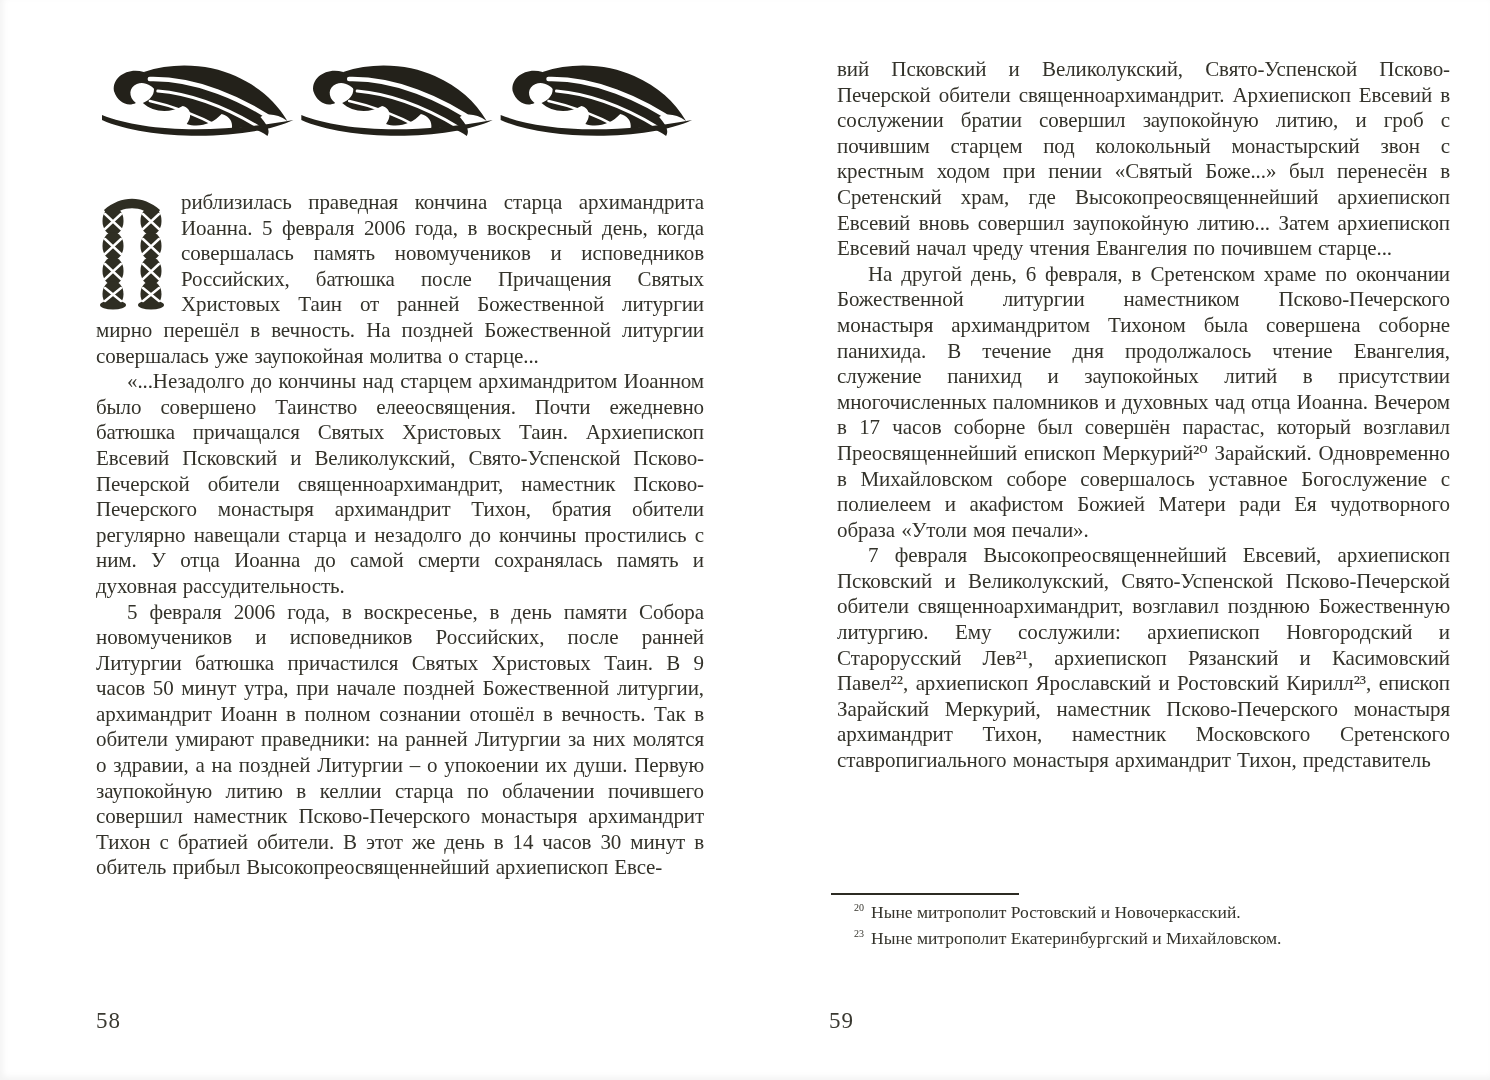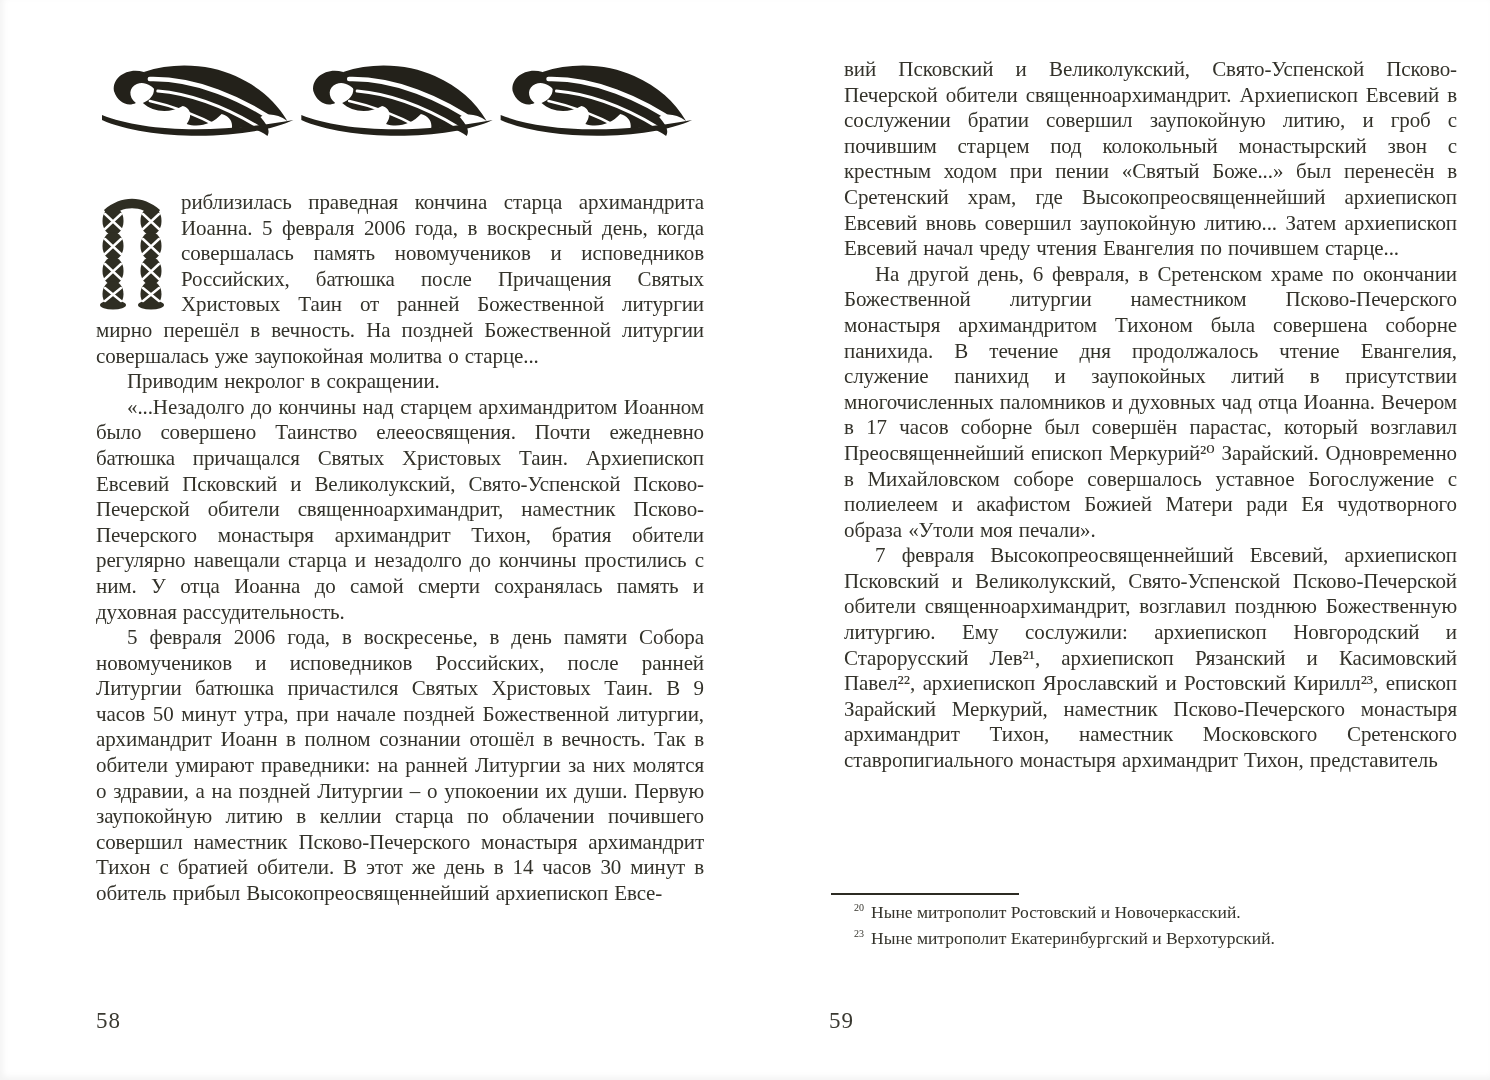--- a/index.html
+++ b/index.html
@@ -33,21 +33,21 @@
   .page-right { left: 813px; width: 613px; }
 
   .ornament {
     display: block;
     margin: 65px 0 0 4px;
     width: 598px;
     height: 72px;
   }
 
   .text-block-left  { position: absolute; left: 0; top: 190px; width: 608px; }
-  .text-block-right { position: absolute; left: 15px; top: 57px;  width: 613px; }
+  .text-block-right { position: absolute; left: 8px; top: 57px;  width: 613px; }
 
   p.para {
     margin: 0;
     text-align: justify;
     font-size: 21px;
     line-height: 25.6px;
     letter-spacing: -0.1px;
     word-spacing: 1px;
   }
   p.para.indent { text-indent: 31px; }
@@ -141,36 +141,35 @@
             <path d="M9,71 L25,86 M25,71 L9,86"></path>
             <path d="M9,95 L25,108 M25,95 L9,108"></path>
             <path d="M47,21 L63,36 M63,21 L47,36"></path>
             <path d="M47,46 L63,61 M63,46 L47,61"></path>
             <path d="M47,71 L63,86 M63,71 L47,86"></path>
             <path d="M47,95 L63,108 M63,95 L47,108"></path>
           </g>
         </svg>
       </span><span>риблизилась праведная кончина старца архимандрита Иоанна. 5 февраля 2006 года, в воскресный день, когда совершалась память новомучеников и исповедников Российских, батюшка после Причащения Святых Христовых Таин от ранней Божественной литургии мирно перешёл в вечность. На поздней Божественной литургии совершалась уже заупокойная молитва о старце...</span>
     </p>
-    <p class="para indent">Приводим некролог в сокращении.</p>
     <p class="para indent">«...Незадолго до кончины над старцем архимандритом Иоанном было совершено Таинство елееосвящения. Почти ежедневно батюшка причащался Святых Христовых Таин. Архиепископ Евсевий Псковский и Великолукский, Свято-Успенской Псково-Печерской обители священноархимандрит, наместник Псково-Печерского монастыря архимандрит Тихон, братия обители регулярно навещали старца и незадолго до кончины простились с ним. У отца Иоанна до самой смерти сохранялась память и духовная рассудительность.</p>
     <p class="para indent">5 февраля 2006 года, в воскресенье, в день памяти Собора новомучеников и исповедников Российских, после ранней Литургии батюшка причастился Святых Христовых Таин. В 9 часов 50 минут утра, при начале поздней Божественной литургии, архимандрит Иоанн в полном сознании отошёл в вечность. Так в обители умирают праведники: на ранней Литургии за них молятся о здравии, а на поздней Литургии – о упокоении их души. Первую заупокойную литию в келлии старца по облачении почившего совершил наместник Псково-Печерского монастыря архимандрит Тихон с братией обители. В этот же день в 14 часов 30 минут в обитель прибыл Высокопреосвященнейший архиепископ Евсе-</p>
   </div>
 
   <div class="page-number">58</div>
 </div>
 
 <div class="page page-right">
 
   <div class="text-block-right">
     <p class="para">вий Псковский и Великолукский, Свято-Успенской Псково-Печерской обители священноархимандрит. Архиепископ Евсевий в сослужении братии совершил заупокойную литию, и гроб с почившим старцем под колокольный монастырский звон с крестным ходом при пении «Святый Боже...» был перенесён в Сретенский храм, где Высокопреосвященнейший архиепископ Евсевий вновь совершил заупокойную литию... Затем архиепископ Евсевий начал чреду чтения Евангелия по почившем старце...</p>
     <p class="para indent">На другой день, 6 февраля, в Сретенском храме по окончании Божественной литургии наместником Псково-Печерского монастыря архимандритом Тихоном была совершена соборне панихида. В течение дня продолжалось чтение Евангелия, служение панихид и заупокойных литий в присутствии многочисленных паломников и духовных чад отца Иоанна. Вечером в 17 часов соборне был совершён парастас, который возглавил Преосвященнейший епископ Меркурий²⁰ Зарайский. Одновременно в Михайловском соборе совершалось уставное Богослужение с полиелеем и акафистом Божией Матери ради Ея чудотворного образа «Утоли моя печали».</p>
     <p class="para indent">7 февраля Высокопреосвященнейший Евсевий, архиепископ Псковский и Великолукский, Свято-Успенской Псково-Печерской обители священноархимандрит, возглавил позднюю Божественную литургию. Ему сослужили: архиепископ Новгородский и Старорусский Лев²¹, архиепископ Рязанский и Касимовский Павел²², архиепископ Ярославский и Ростовский Кирилл²³, епископ Зарайский Меркурий, наместник Псково-Печерского монастыря архимандрит Тихон, наместник Московского Сретенского ставропигиального монастыря архимандрит Тихон, представитель</p>
   </div>
 
   <div class="footnotes">
     <div class="fn-rule"></div>
     <div class="footnote"><sup>20</sup><span>Ныне митрополит Ростовский и Новочеркасский.</span></div>
-    <div class="footnote"><sup>23</sup><span>Ныне митрополит Екатеринбургский и Верхотурский.</span></div>
+    <div class="footnote"><sup>23</sup><span>Ныне митрополит Екатеринбургский и Михайловском.</span></div>
   </div>
 
   <div class="page-number">59</div>
 </div>
 
 </body></html>

